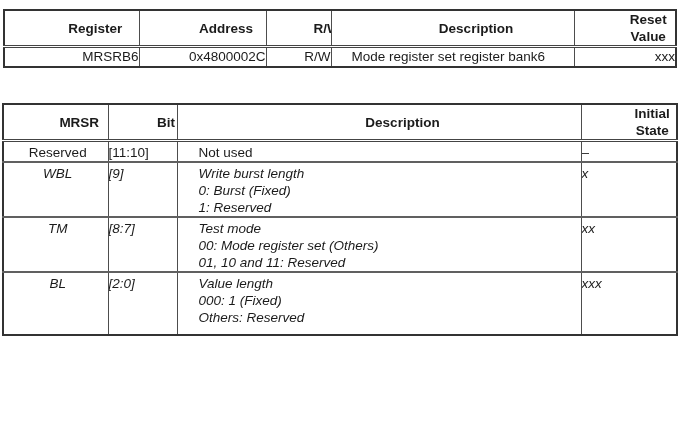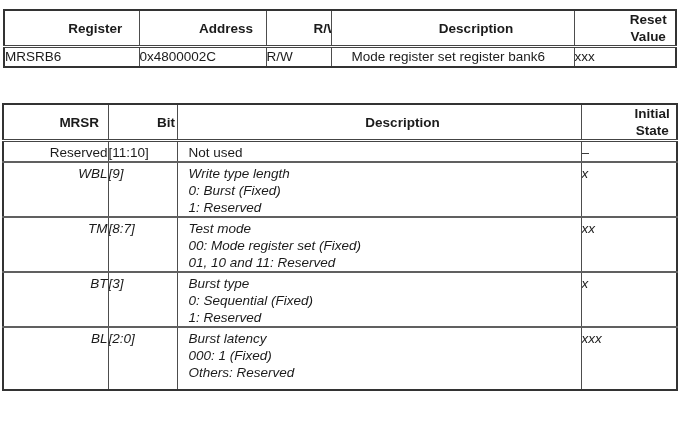--- a/index.html
+++ b/index.html
@@ -29,27 +29,27 @@
   
   table { border: 2px solid #333333; }
   
   th + th, td + td { border-left: 1.5px solid #4d4d4d; }
   
   thead th { border-bottom: 3px double #444444; font-weight: bold; font-size: 13.5px; text-align: center; vertical-align: middle; padding-left: 47px; }
   
   #register-table tbody tr + tr td { border-top: 1.5px solid #555555; }
   #field-table tbody tr + tr td { border-top: 2px solid #606060; font-style: italic; }
 
-  #register-table tbody td { text-align: left; vertical-align: middle; }
+  #register-table tbody td { text-align: right; vertical-align: middle; }
   #register-table td.left, #register-table th.left { text-align: left; padding-left: 20px; }
 
   #field-table tbody td { vertical-align: top; padding-top: 2px; }
-  #field-table td.name { text-align: right; padding-left: 4px; }
+  #field-table td.name { text-align: center; padding-left: 4px; }
   #field-table td.bit, #field-table td.state { text-align: left; }
-  #field-table td.desc { text-align: left; padding-left: 11px; }
+  #field-table td.desc { text-align: left; padding-left: 21px; }
   .dline { white-space: pre-wrap; }
 </style>
 </head>
 <body>
 
 <table id="register-table">
   <colgroup>
     <col style="width:135px">
       <col style="width:127px">
       <col style="width:65px">
@@ -97,50 +97,40 @@
       <td class="bit">[11:10]</td>
       <td class="desc">
         <div class="dline">Not used</div>
       </td>
       <td class="state">–</td>
     </tr>
     <tr style="height:52px">
       <td class="name">WBL</td>
       <td class="bit">[9]</td>
       <td class="desc">
-        <div class="dline">Write type length</div>
+        <div class="dline">Write burst length</div>
         <div class="dline">0: Burst (Fixed)</div>
         <div class="dline">1: Reserved</div>
       </td>
       <td class="state">x</td>
     </tr>
     <tr style="height:53px">
       <td class="name">TM</td>
       <td class="bit">[8:7]</td>
       <td class="desc">
         <div class="dline">Test mode</div>
-        <div class="dline">00: Mode register set (Fixed)</div>
+        <div class="dline">00: Mode register set (Others)</div>
         <div class="dline">01, 10 and 11: Reserved</div>
       </td>
       <td class="state">xx</td>
-    </tr>
-    <tr style="height:53px">
-      <td class="name">BT</td>
-      <td class="bit">[3]</td>
-      <td class="desc">
-        <div class="dline">Burst type</div>
-        <div class="dline">0: Sequential (Fixed)</div>
-        <div class="dline">1: Reserved</div>
-      </td>
-      <td class="state">x</td>
     </tr>
     <tr style="height:63px">
       <td class="name">BL</td>
       <td class="bit">[2:0]</td>
       <td class="desc">
-        <div class="dline">Burst latency</div>
+        <div class="dline">Value length</div>
         <div class="dline">000: 1 (Fixed)</div>
         <div class="dline">Others: Reserved</div>
       </td>
       <td class="state">xxx</td>
     </tr>
   </tbody>
 </table>
 
 </body></html>

